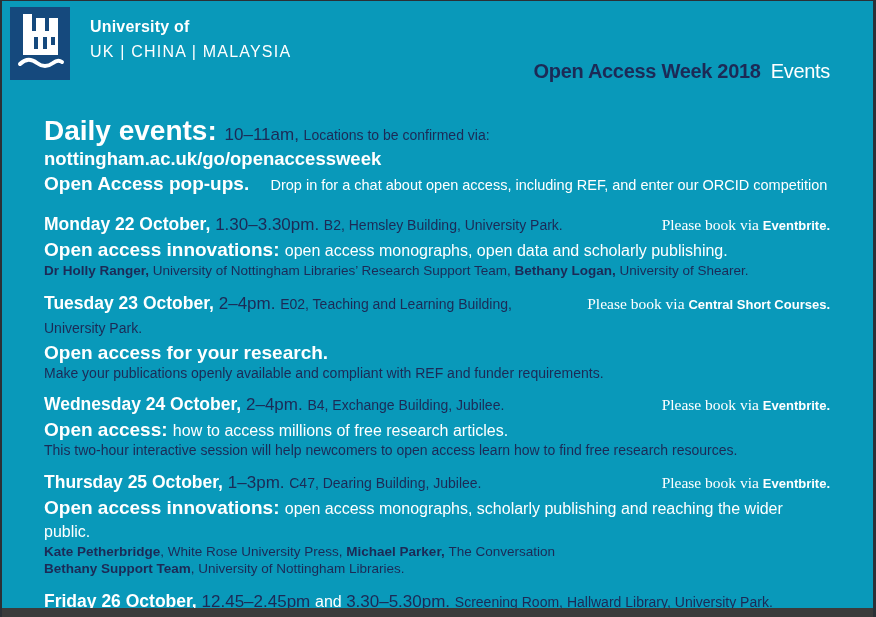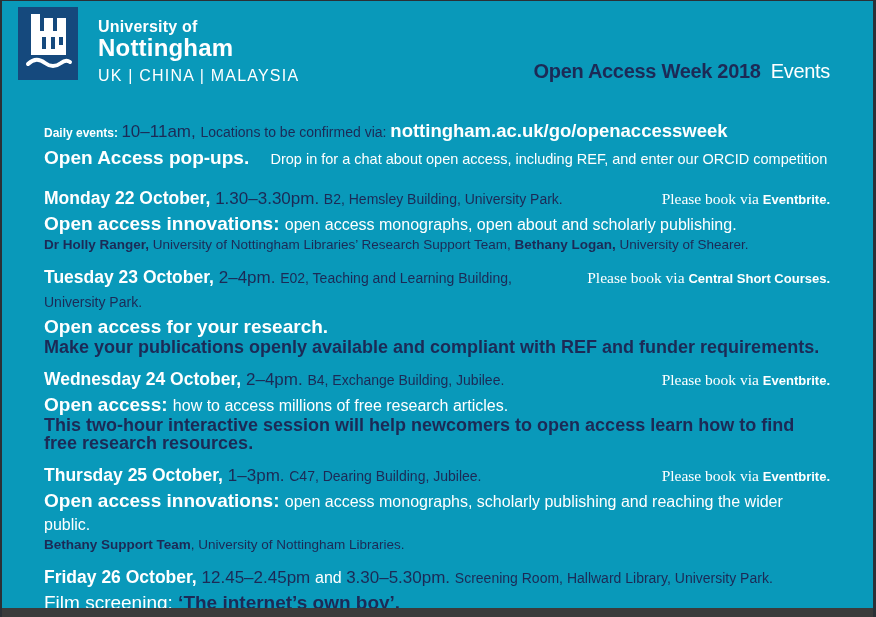--- a/index.html
+++ b/index.html
@@ -7,21 +7,21 @@
   body { font-family:"Liberation Sans","DejaVu Sans",sans-serif; background:#4a4a4a; }
 
   .poster {
     position:relative; width:876px; height:617px;
     background:#0999BA;
     border-left:2px solid #2b3036; border-right:3px solid #2b3036; border-top:1px solid #2b3036;
   }
   .bottom-bar { position:absolute; left:0; right:0; bottom:0; height:9px; background:#3B3B3B; }
 
   
-  header { display:flex; height:98px; padding:6px 43px 0 16px; }
+  header { display:flex; height:98px; padding:6px 43px 0 8px; }
   .logo-box { width:60px; height:73px; background:#15497D; flex:0 0 auto; }
   .logo-box svg { display:block; width:60px; height:73px; }
   .logo-text { margin-left:20px; padding-top:11px; color:#fff; }
   .logo-line1 { font-size:16px; font-weight:700; letter-spacing:.2px; }
   .logo-line2 { font-size:24px; font-weight:700; line-height:24px; letter-spacing:.2px; }
   .logo-tagline { margin-top:7px; font-size:16px; font-weight:400; letter-spacing:1.2px; }
   .page-title { margin-left:auto; align-self:flex-end; padding-bottom:16px; white-space:nowrap;
                 font-size:20px; letter-spacing:-.3px;margin-top:41px; }
   .title-main { color:#1C2A56; font-weight:800; }
   .title-accent { color:#fff; font-weight:500; margin-left:10px; }
@@ -31,32 +31,32 @@
   section { display:block; }
   .daily-events-block { margin-bottom:16px; }
   .event-block { margin-top:12px; }
   .line { display:flex; justify-content:space-between; align-items:baseline; }
   .l1 { line-height:23px; }
   .l2 { line-height:23px; margin-top:1px; }
   .lx { line-height:16.5px; }
   .rgrp { white-space:nowrap; text-align:right; padding-left:12px; }
 
   
-  .seg-dlead   { color:#fff; font-weight:700; font-size:12px; }
+  .seg-dlead   { color:#fff; font-weight:700; font-size:28px; }
   .seg-day     { color:#fff; font-weight:700; font-size:17.5px; }
   .seg-time    { color:#1C2A56; font-weight:500; font-size:17px; }
   .seg-loc     { color:#1C2A56; font-weight:400; font-size:14px; }
   .seg-and     { color:#fff; font-weight:400; font-size:16px; }
   .seg-url     { color:#fff; font-weight:700; font-size:18.5px; }
   .seg-lead    { color:#fff; font-weight:700; font-size:19px; }
   .seg-desc    { color:#fff; font-weight:400; font-size:16px; }
   .seg-desc-sm { color:#fff; font-weight:400; font-size:14.5px;margin-left:16px; }
   .seg-sp-b    { color:#1C2A56; font-weight:700; font-size:13.5px; }
   .seg-sp      { color:#1C2A56; font-weight:400; font-size:13.5px; }
-  .seg-note    { color:#1C2A56; font-weight:700; font-size:18px;text-align:right; }
+  .seg-note    { color:#1C2A56; font-weight:400; font-size:14px;text-align:right; }
   .seg-film    { color:#fff; font-weight:400; font-size:19px; }
   .seg-title-b { color:#1C2A56; font-weight:700; font-size:19px; }
   .seg-bookp   { color:#fff; font-family:"Liberation Serif","DejaVu Serif",serif; font-size:15.5px; }
   .seg-bookb   { color:#fff; font-weight:700; font-size:13px; }
 </style>
 </head>
 <body>
 
 <div class="poster">
 
@@ -68,21 +68,20 @@
         <rect x="39" y="11" width="9" height="13" fill="#fff"></rect>
         <rect x="13" y="24" width="35" height="24" fill="#fff"></rect>
         <rect x="24" y="30" width="4" height="12" fill="#15497D"></rect>
         <rect x="33" y="30" width="4" height="12" fill="#15497D"></rect>
         <rect x="41" y="30" width="4" height="8" fill="#15497D"></rect>
         <path d="M10 57 q 8 -8 17 -1 q 8 6 16 0 q 5 -4 9 -1" stroke="#fff" stroke-width="4" fill="none" stroke-linecap="round"></path>
       </svg>
     </div>
     <div class="logo-text">
       <div class="logo-line1">University of</div>
-      <div class="logo-line2">Nottingham</div>
       <div class="logo-tagline">UK | CHINA | MALAYSIA</div>
     </div>
     <div class="page-title">
       <span class="title-main">Open Access Week 2018</span><span class="title-accent">Events</span>
     </div>
   </header>
 
   <main id="content">
       <section class="daily-events-block">
         <div class="line l1">
@@ -91,21 +90,21 @@
         <div class="line l2">
           <span class="lgrp"><span class="seg-lead">Open Access pop-ups. </span><span class="seg-desc-sm">Drop in for a chat about open access, including REF, and enter our ORCID competition</span></span>
         </div>
       </section>
       <section class="event-block">
         <div class="line l1">
           <span class="lgrp"><span class="seg-day">Monday 22 October, </span><span class="seg-time">1.30–3.30pm. </span><span class="seg-loc">B2, Hemsley Building, University Park.</span></span>
           <span class="rgrp"><span class="seg-bookp">Please book via </span><span class="seg-bookb">Eventbrite.</span></span>
         </div>
         <div class="line l2">
-          <span class="lgrp"><span class="seg-lead">Open access innovations: </span><span class="seg-desc">open access monographs, open about and scholarly publishing.</span></span>
+          <span class="lgrp"><span class="seg-lead">Open access innovations: </span><span class="seg-desc">open access monographs, open data and scholarly publishing.</span></span>
         </div>
         <div class="line lx">
           <span class="lgrp"><span class="seg-sp-b">Dr Holly Ranger, </span><span class="seg-sp">University of Nottingham Libraries’ Research Support Team, </span><span class="seg-sp-b">Bethany Logan, </span><span class="seg-sp">University of Shearer.</span></span>
         </div>
       </section>
       <section class="event-block">
         <div class="line l1">
           <span class="lgrp"><span class="seg-day">Tuesday 23 October, </span><span class="seg-time">2–4pm. </span><span class="seg-loc">E02, Teaching and Learning Building, University Park.</span></span>
           <span class="rgrp"><span class="seg-bookp">Please book via </span><span class="seg-bookb">Central Short Courses.</span></span>
         </div>
@@ -130,20 +129,23 @@
       </section>
       <section class="event-block">
         <div class="line l1">
           <span class="lgrp"><span class="seg-day">Thursday 25 October, </span><span class="seg-time">1–3pm. </span><span class="seg-loc">C47, Dearing Building, Jubilee.</span></span>
           <span class="rgrp"><span class="seg-bookp">Please book via </span><span class="seg-bookb">Eventbrite.</span></span>
         </div>
         <div class="line l2">
           <span class="lgrp"><span class="seg-lead">Open access innovations: </span><span class="seg-desc">open access monographs, scholarly publishing and reaching the wider public.</span></span>
         </div>
         <div class="line lx">
+          <span class="lgrp"><span class="seg-sp-b">Kate Petherbridge</span><span class="seg-sp">, White Rose University Press, </span><span class="seg-sp-b">Michael Parker, </span><span class="seg-sp">The Conversation</span></span>
+        </div>
+        <div class="line lx">
           <span class="lgrp"><span class="seg-sp-b">Bethany Support Team</span><span class="seg-sp">, University of Nottingham Libraries.</span></span>
         </div>
       </section>
       <section class="event-block">
         <div class="line l1">
           <span class="lgrp"><span class="seg-day">Friday 26 October, </span><span class="seg-time">12.45–2.45pm </span><span class="seg-and">and </span><span class="seg-time">3.30–5.30pm. </span><span class="seg-loc">Screening Room, Hallward Library, University Park.</span></span>
         </div>
         <div class="line l2">
           <span class="lgrp"><span class="seg-film">Film screening: </span><span class="seg-title-b">‘The internet’s own boy’.</span></span>
           <span class="rgrp"></span>

